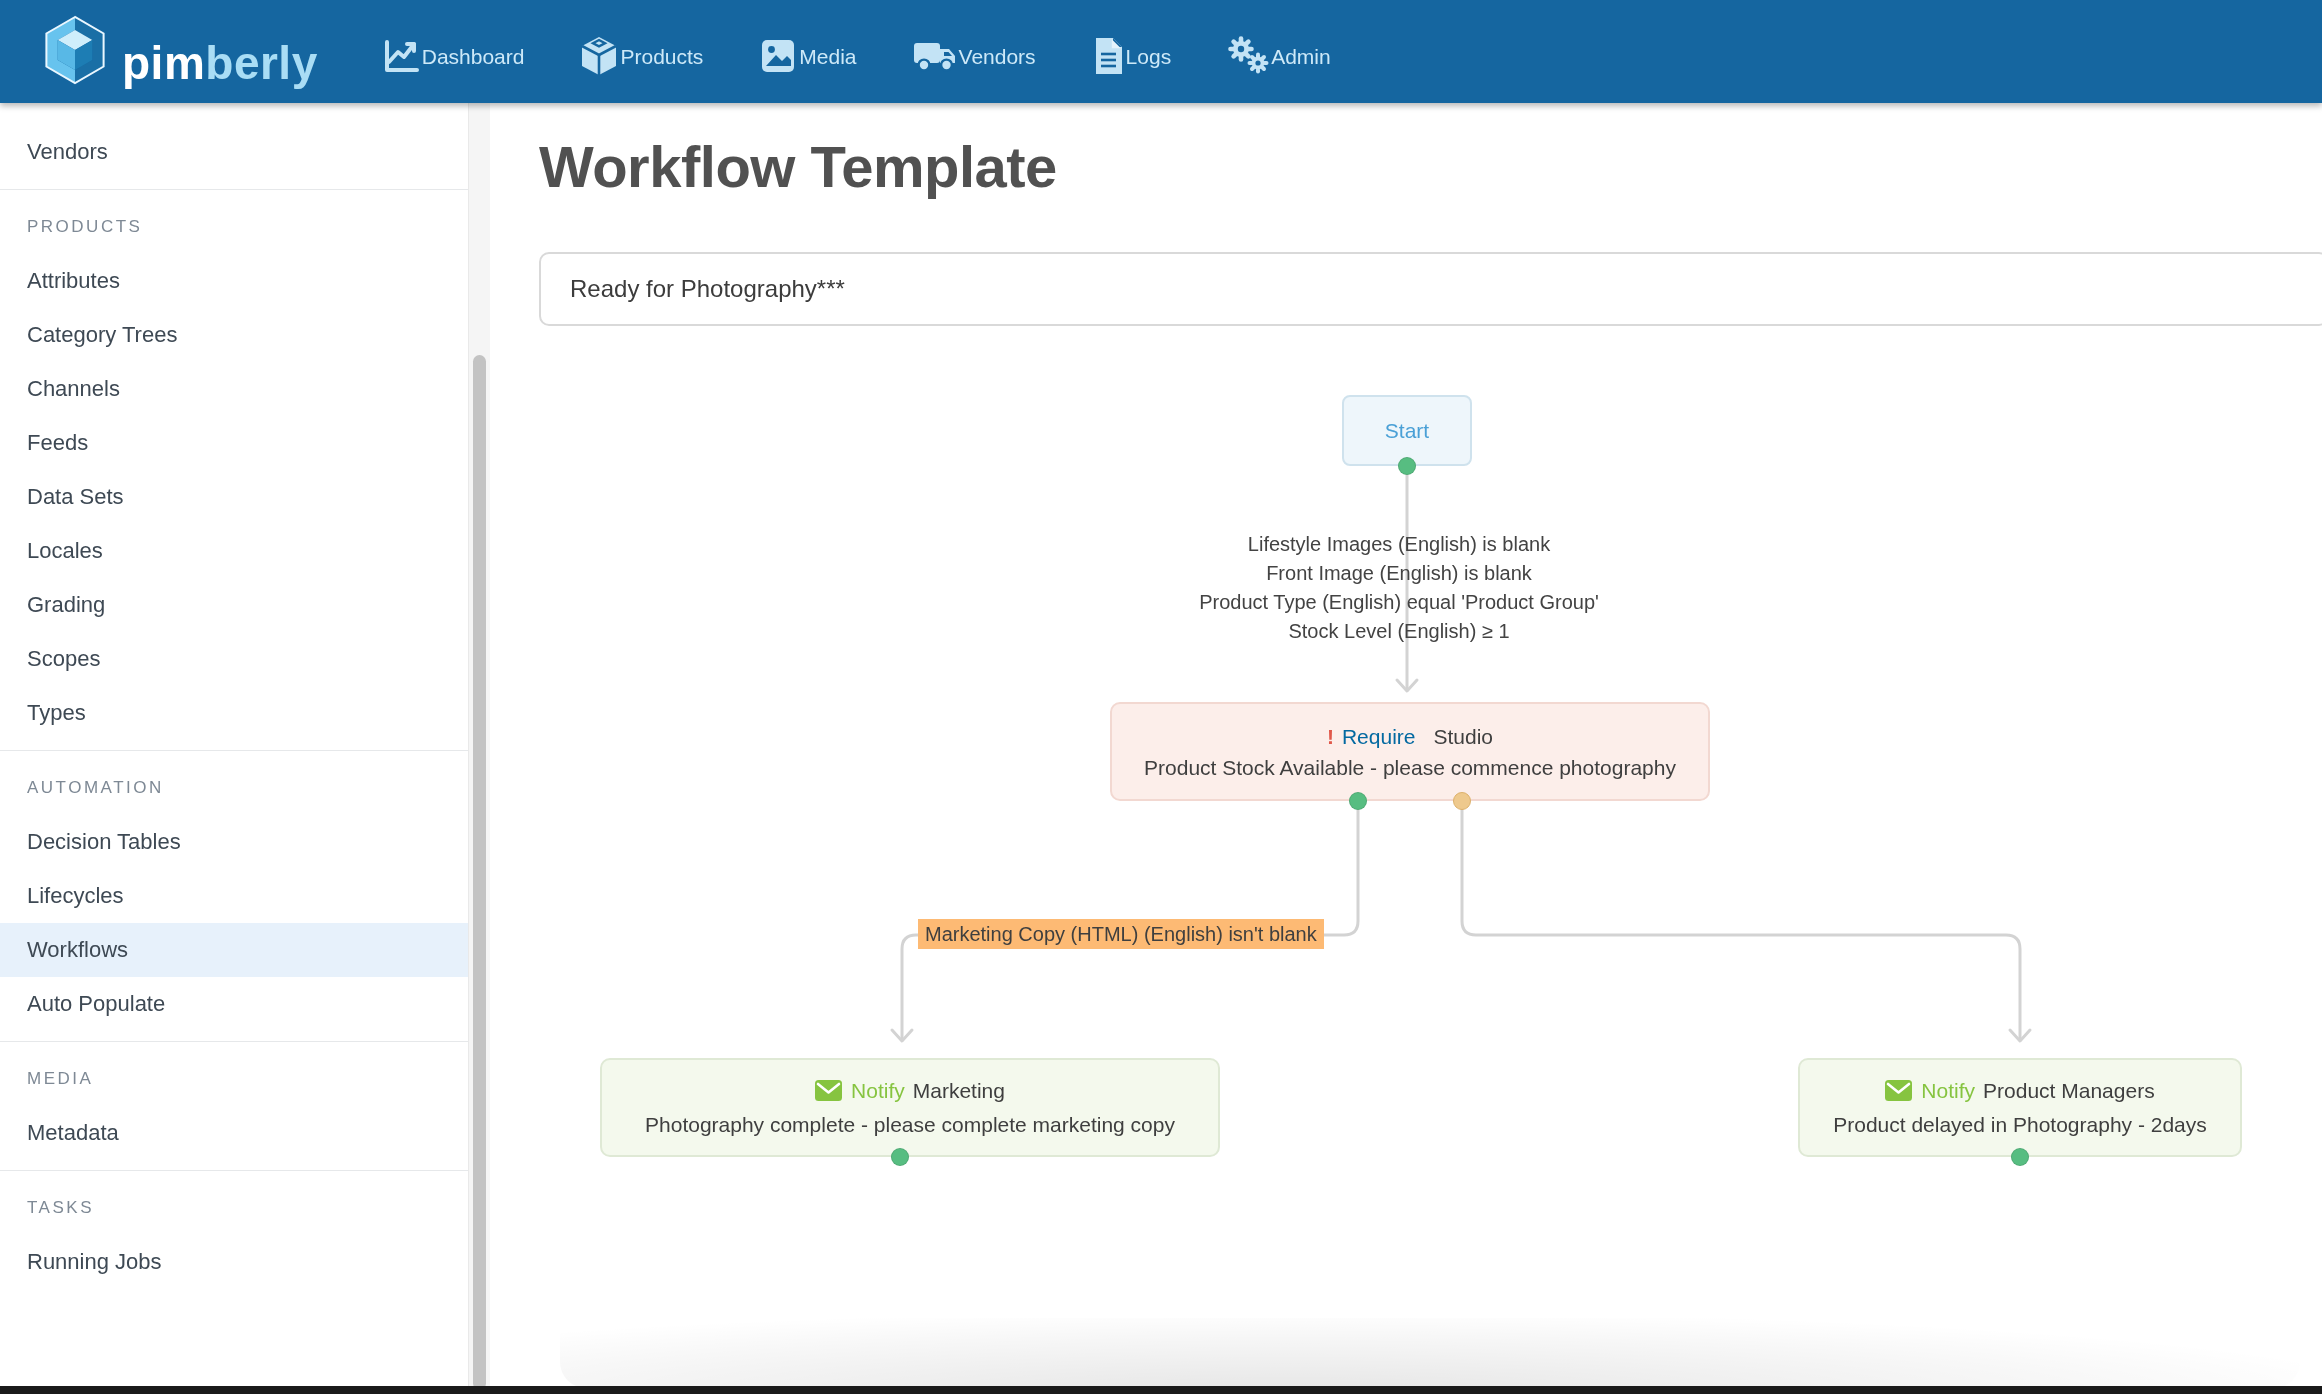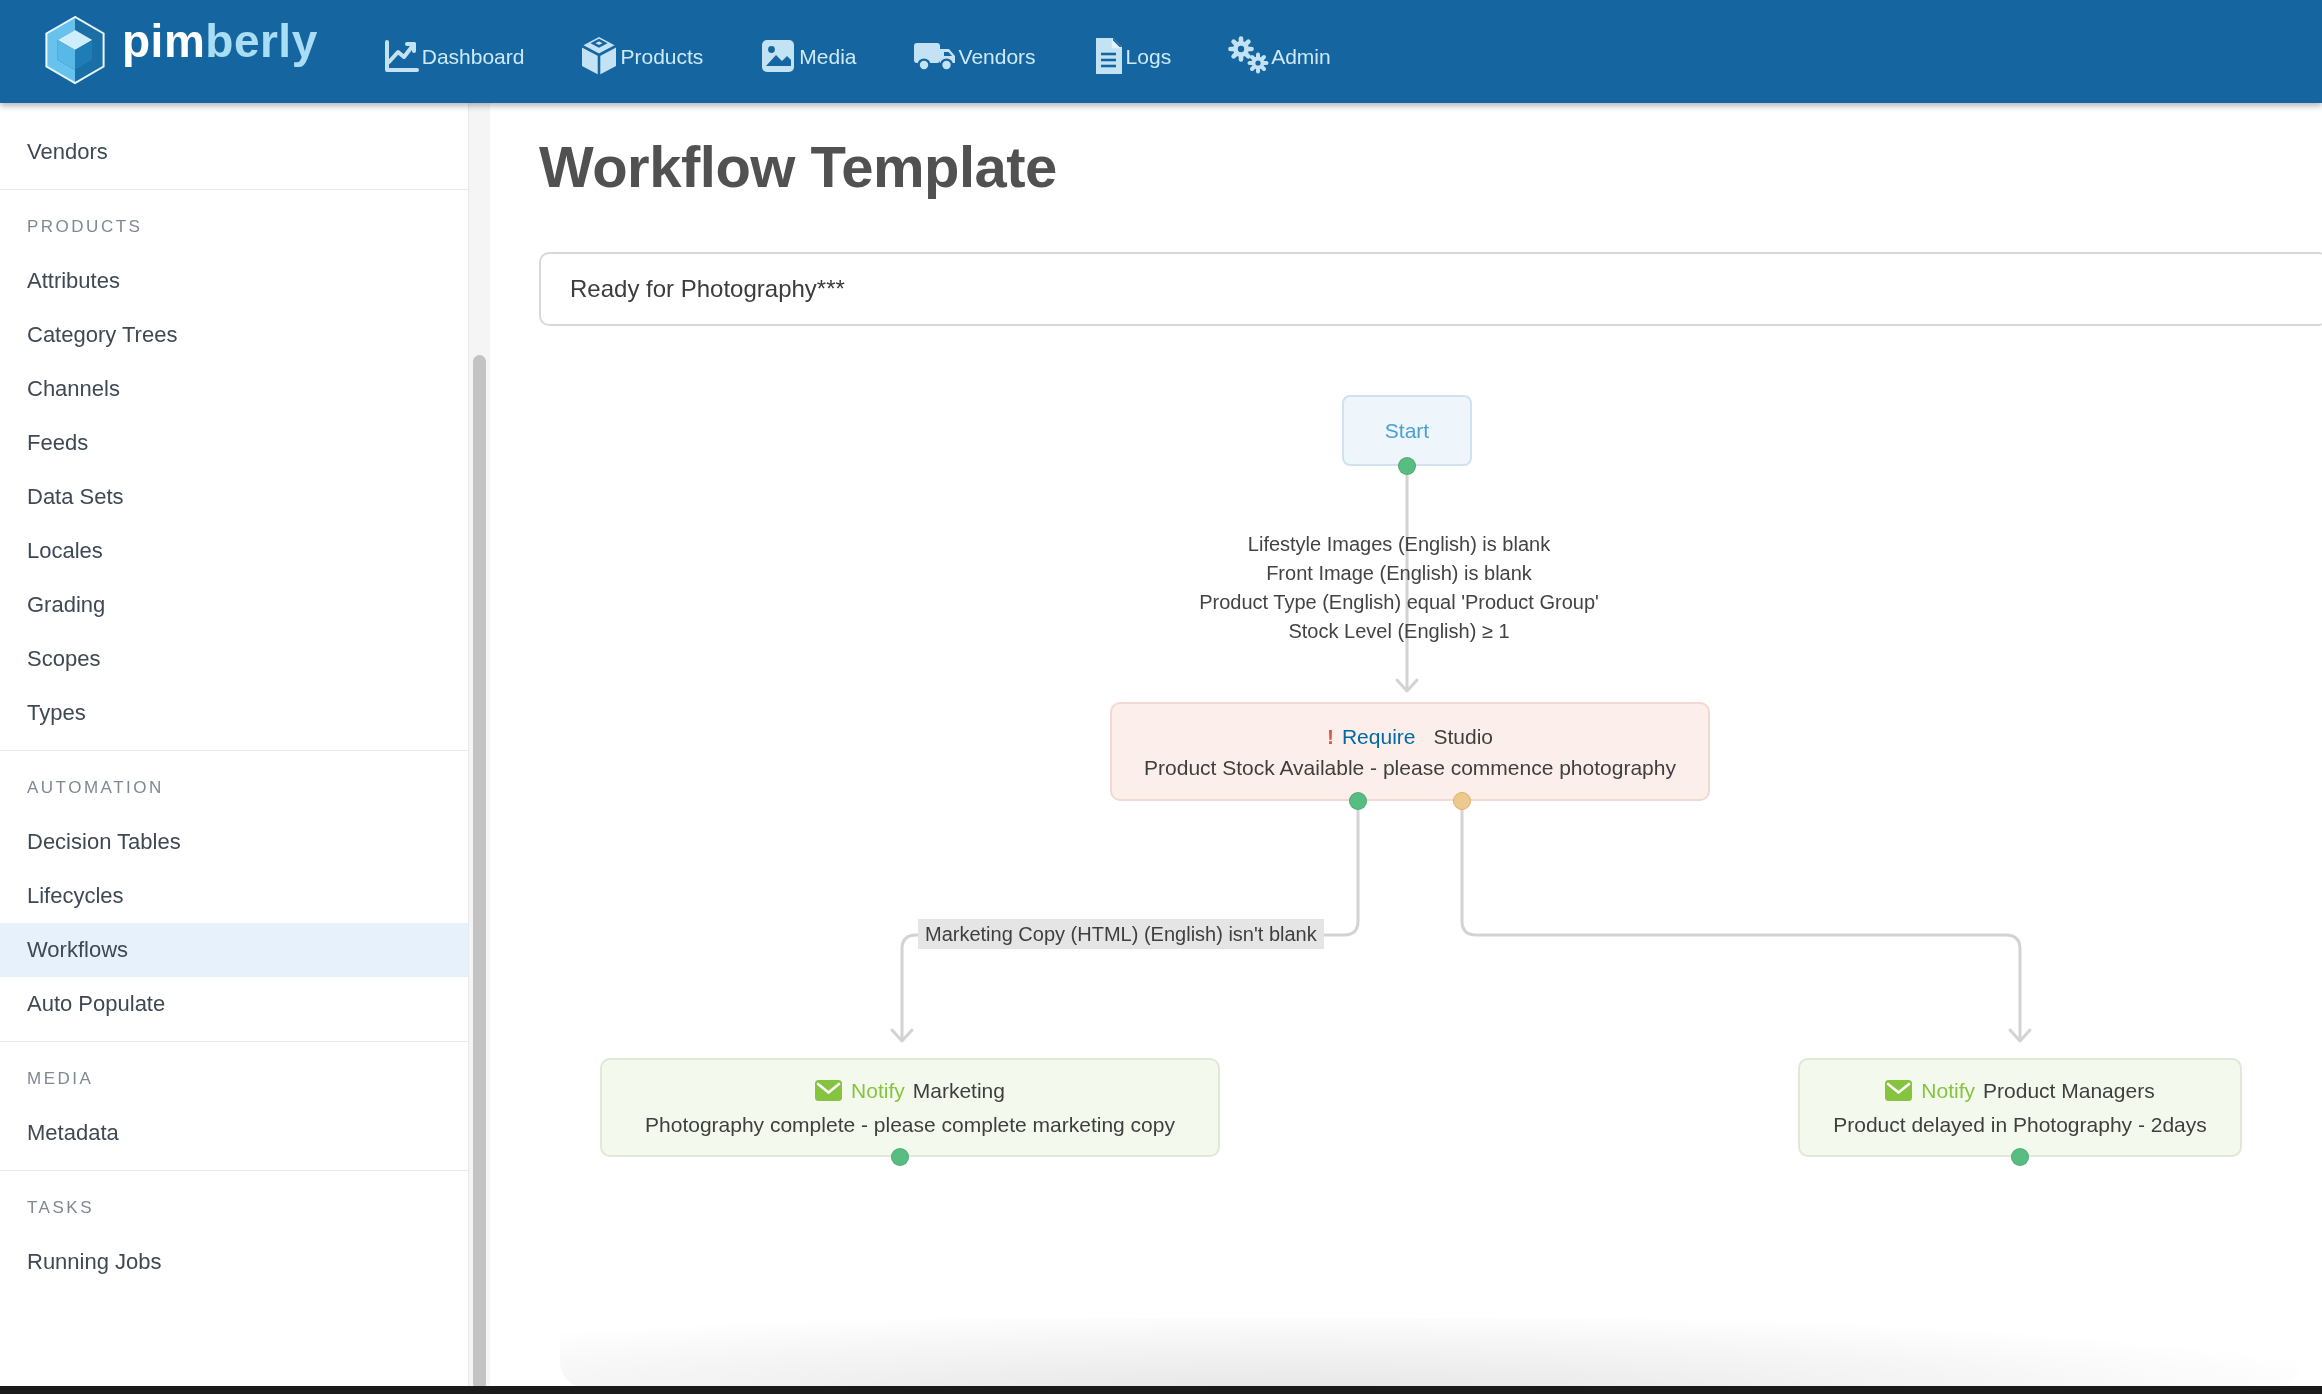--- a/index.html
+++ b/index.html
@@ -3,21 +3,21 @@
 <meta charset="utf-8">
 <title>Workflow Template</title>
 <style>
   * { margin:0; padding:0; box-sizing:border-box; }
   html,body { width:2322px; height:1394px; overflow:hidden; background:#ffffff;
               font-family:"Liberation Sans", sans-serif; }
   
   .navbar { position:absolute; left:0; top:0; width:2322px; height:103px;
             background:#1566a0; display:flex; align-items:center;
             box-shadow:0 3px 6px rgba(0,0,0,.28); z-index:50; }
-  .brand { display:flex; align-items:flex-start; margin-left:42px; }
+  .brand { display:flex; align-items:flex-end; margin-left:42px; }
   .brand-word { font-size:46px; font-weight:bold; letter-spacing:.5px; margin-left:14px; }
   .brand-word .w1 { color:#ffffff; }
   .brand-word .w2 { color:#a9ddf5; }
   .nav-items { display:flex; margin-left:42px; gap:14px; }
   .nav-item { display:flex; flex-direction:row; align-items:center; justify-content:flex-start;
               padding:8px 20px 0 20px; cursor:pointer; }
   .nav-item .nicon { height:48px; display:flex; align-items:center; justify-content:center; }
   .nav-item .nlabel { color:#cde9f8; font-size:21px; margin-top:2px; }
   
   .sidebar { position:absolute; left:0; top:103px; width:468px; height:1291px;
@@ -57,21 +57,21 @@
                   background:#f4f9ed; border:2px solid #dfe9d5; }
   .node-notify-pm { left:1798px; top:1058px; width:444px; height:99px;
                   background:#f4f9ed; border:2px solid #dfe9d5; }
   .req-badge { color:#e0584a; font-weight:bold; margin-right:8px; }
   .req-action { color:#0369a1; margin-right:18px; }
   .notify-action { color:#86c440; margin-right:8px; }
   .env-icon { display:inline-block; vertical-align:-3px; margin-right:9px; }
   .cond-text { position:absolute; left:1049px; top:530px; width:700px; text-align:center;
                font-size:20px; line-height:29px; color:#434343; z-index:2; }
   .edge-label { position:absolute; left:918px; top:919px; height:30px; line-height:30px;
-                background:#e5e5e5; padding:0 7px; font-size:20px; color:#3f3f3f; z-index:2; }
+                background:#fdba74; padding:0 7px; font-size:20px; color:#3f3f3f; z-index:2; }
   .dot { position:absolute; width:18px; height:18px; border-radius:50%; z-index:4; cursor:pointer; }
   .dot-green { background:#57bd81; border:1px solid rgba(0,0,0,.10); }
   .dot-yellow { background:#eec98d; border:1px solid #ddb16b; }
   
   .bottom-shadow { position:absolute; left:560px; bottom:6px; width:1740px; height:70px;
                    background:radial-gradient(ellipse at 42% 110%, rgba(0,0,0,.10),
                               rgba(0,0,0,.03) 55%, rgba(0,0,0,0) 78%);
                    border-radius:0 0 26px 26px; pointer-events:none; z-index:5; }
   .bottom-bar { position:absolute; left:0; bottom:0; width:2322px; height:8px;
                 background:#1a1a1a; z-index:60; }

